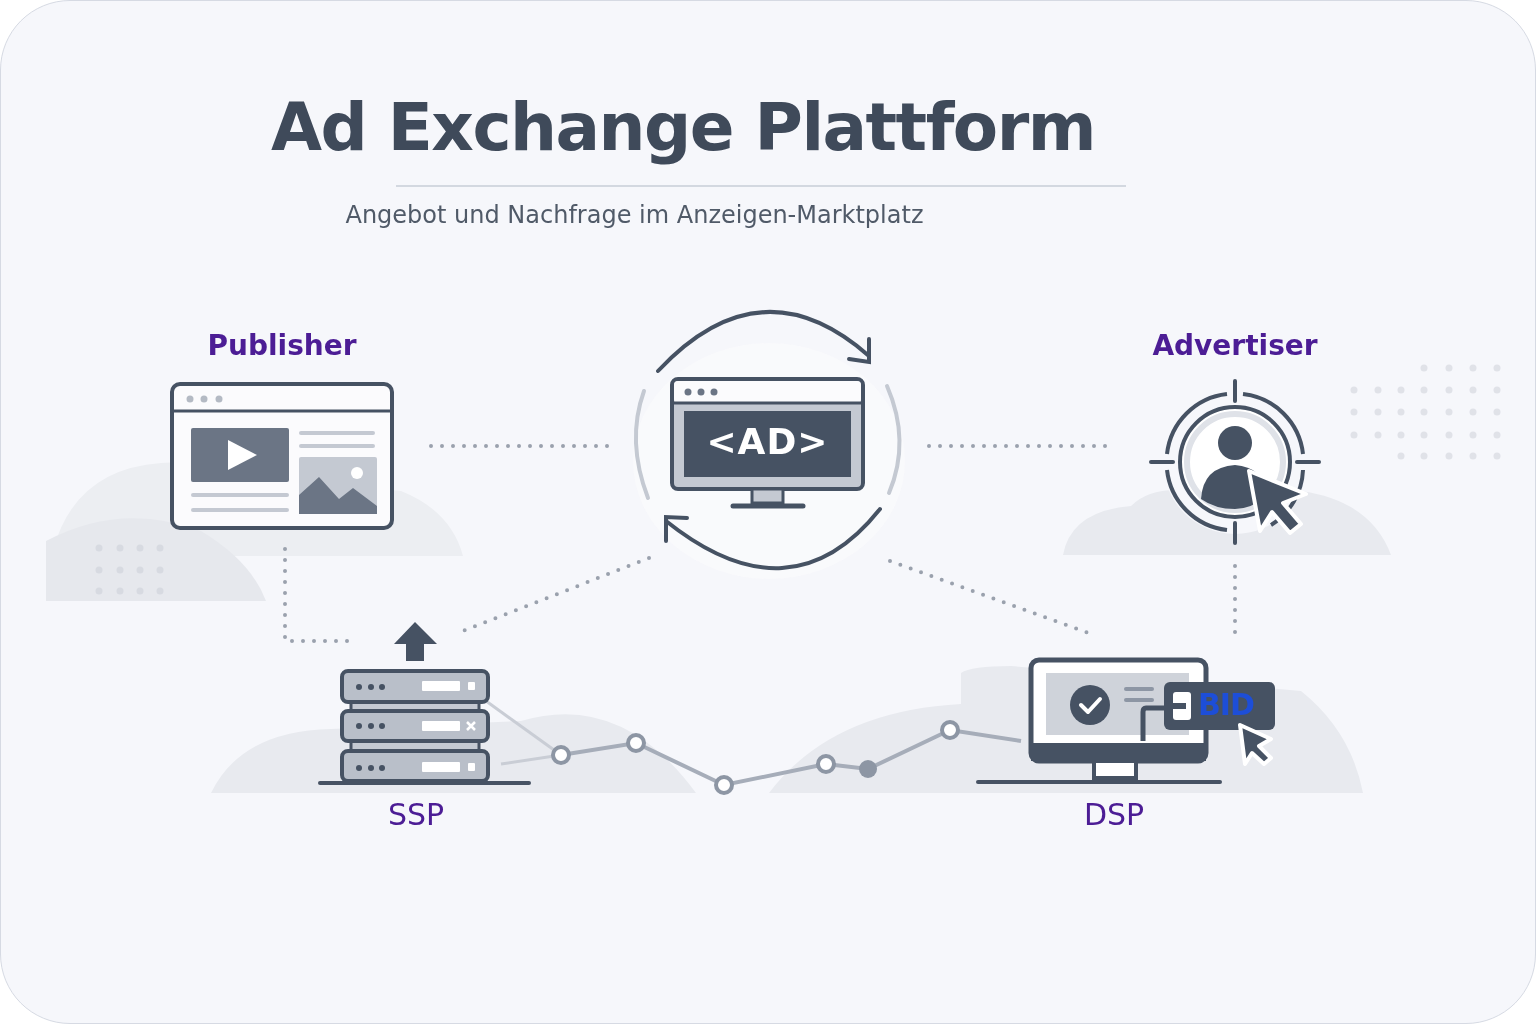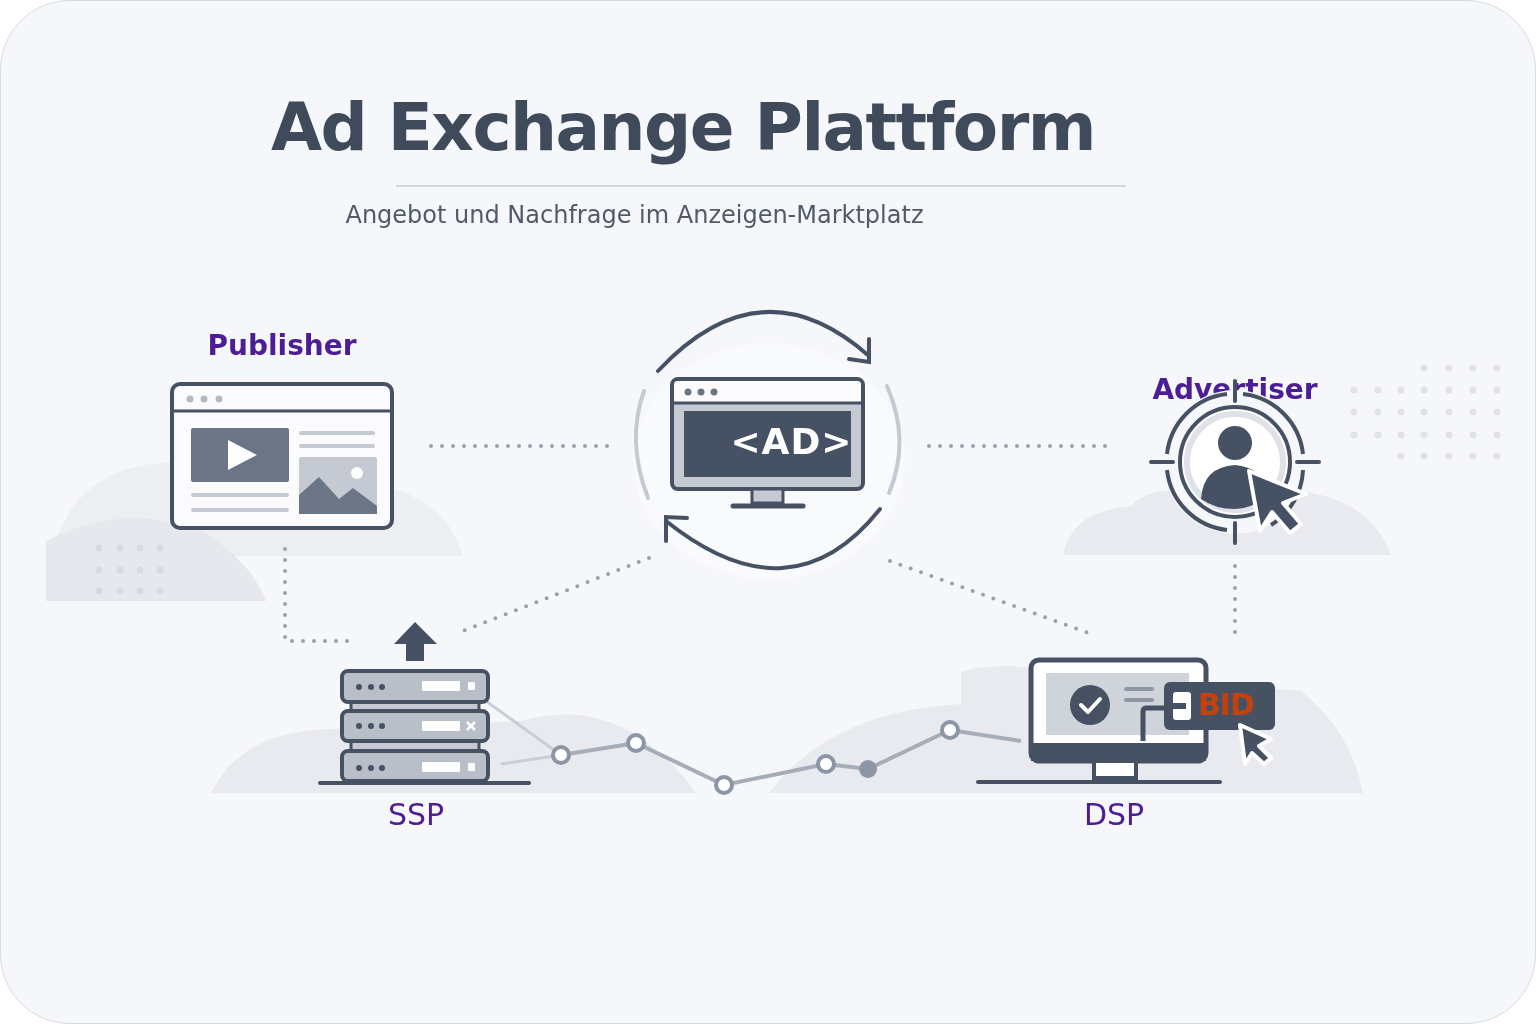--- a/index.html
+++ b/index.html
@@ -151,23 +151,23 @@
       <rect x="673" y="380" width="187" height="22" rx="4" fill="#fbfbfd"></rect>
       <line x1="671" y1="402" x2="862" y2="402" stroke="#465263" stroke-width="3"></line>
       <circle cx="687" cy="391" r="3.5" fill="#6b7585"></circle>
         <circle cx="700" cy="391" r="3.5" fill="#6b7585"></circle>
         <circle cx="713" cy="391" r="3.5" fill="#6b7585"></circle>
       <rect x="683" y="410" width="167" height="66" fill="#465263"></rect>
       <rect x="751" y="488" width="31" height="14" fill="#c4c9d2" stroke="#465263" stroke-width="3"></rect>
       <line x1="732" y1="505" x2="802" y2="505" stroke="#465263" stroke-width="5" stroke-linecap="round"></line>
     </g>
   </svg>
-  <div class="label" style="left:683px; top:420px; width:167px; font-size:36px; color:#ffffff; letter-spacing:1px;padding-left:24px;">&lt;AD&gt;</div>
-
-  <div class="label lbl-top" style="left:1104px;margin-top:44px;">Advertiser</div>
+  <div class="label" style="left:683px; top:420px; width:167px; font-size:36px; color:#ffffff; letter-spacing:1px;">&lt;AD&gt;</div>
+
+  <div class="label lbl-top" style="left:1104px;">Advertiser</div>
   <svg class="layer" width="1536" height="1024">
     <circle cx="1234" cy="461" r="72" fill="#f6f7fb"></circle>
     <g fill="none" stroke="#465263" stroke-width="4">
       <path d="M1226 393 A68 68 0 0 0 1166 453"></path>
       <path d="M1242 393 A68 68 0 0 1 1302 453"></path>
       <path d="M1166 469 A68 68 0 0 0 1226 529"></path>
       <path d="M1302 469 A68 68 0 0 1 1270 524"></path>
     </g>
     <g stroke="#465263" stroke-width="4" stroke-linecap="round">
       <line x1="1234" y1="380" x2="1234" y2="400"></line>
@@ -223,16 +223,16 @@
     <circle cx="1089" cy="704" r="20" fill="#465263"></circle>
     <path d="M1080 704 L1087 711 L1099 698" fill="none" stroke="#ffffff" stroke-width="4" stroke-linecap="round" stroke-linejoin="round"></path>
     <rect x="1123" y="686" width="30" height="4" rx="2" fill="#8d96a4"></rect>
     <rect x="1123" y="697" width="30" height="4" rx="2" fill="#8d96a4"></rect>
     <path d="M1165 707 L1145 707 Q1142 707 1142 711 L1142 740" fill="none" stroke="#465263" stroke-width="5"></path>
     <rect x="1163" y="681" width="111" height="48" rx="6" fill="#465263"></rect>
     <rect x="1172" y="691" width="18" height="28" rx="3" fill="#ffffff"></rect>
     <rect x="1172" y="702" width="13" height="6" fill="#465263"></rect>
     <path d="M1239 724 L1270 738 L1258 745 L1270 757 L1263 763 L1251 752 L1244 763 Z" fill="#465263" stroke="#ffffff" stroke-width="4" stroke-linejoin="round"></path>
   </svg>
-  <div class="label" style="left:1197px; top:686px; width:70px; font-size:30px; color:#c2410c; text-align:left; letter-spacing:-1px;">BID</div>
+  <div class="label" style="left:1197px; top:686px; width:70px; font-size:30px; color:#1d4ed8; text-align:left; letter-spacing:-1px;">BID</div>
   <div class="label lbl-bot" style="left:1013px;">DSP</div>
 
 </div>
 
 </body></html>

